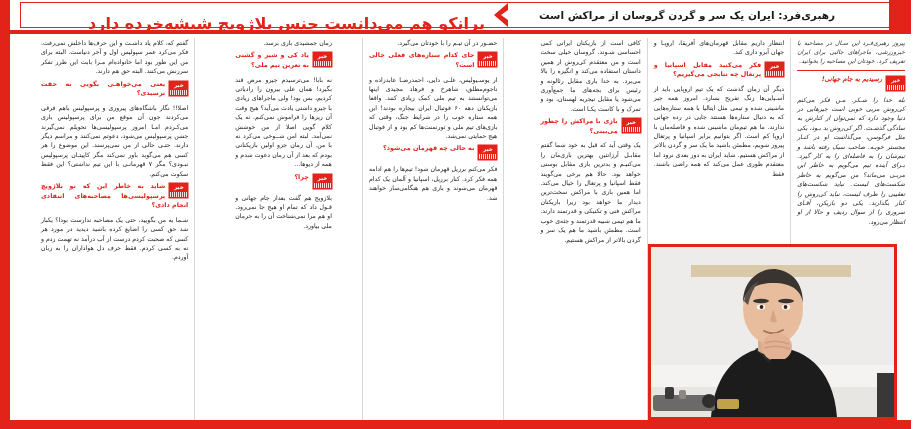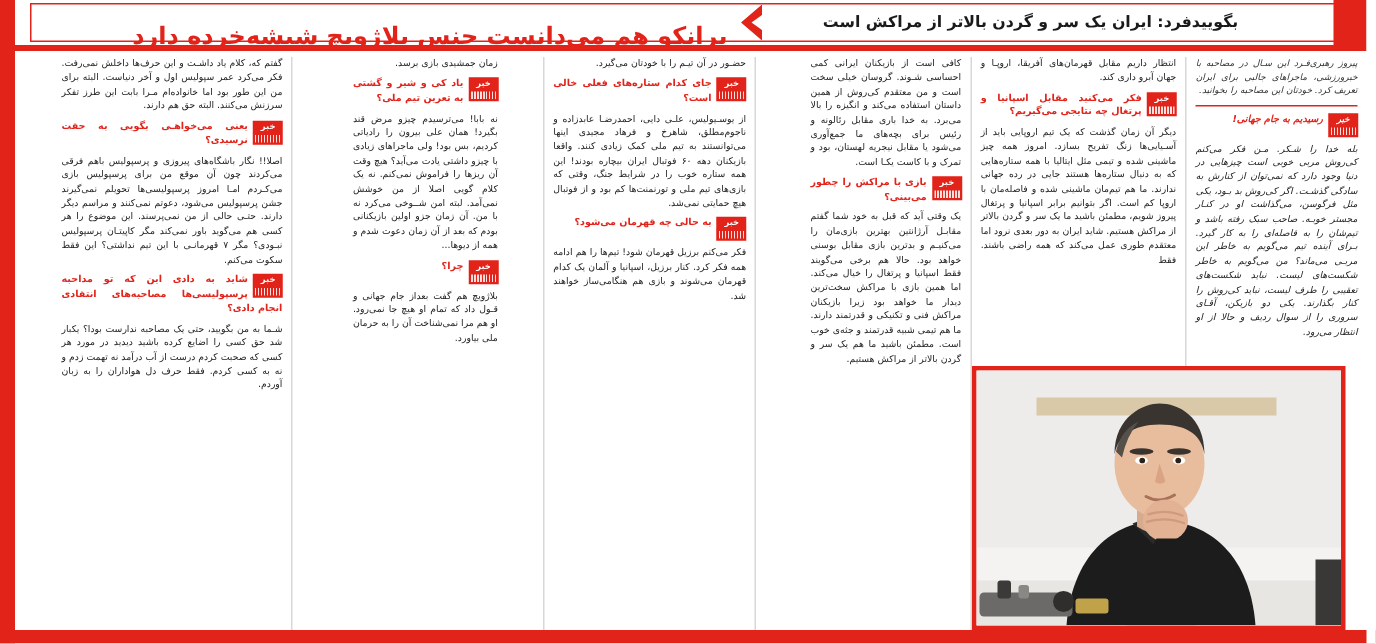--- a/index.html
+++ b/index.html
@@ -141,21 +141,21 @@
     <div class="mast-border"></div>
 
     <div class="headline">برانکو هم می‌دانست جنس بلاژویچ شیشه‌خرده دارد</div>
 
     <div class="chevron">
       <svg viewBox="0 0 26 26" width="26" height="26" aria-hidden="true">
         <path d="M20 1 L6 13 L20 25 L20 18 L13 13 L20 8 Z" fill="#e2231a"></path>
       </svg>
     </div>
 
-    <div class="kicker">بگویید‌فرد: ایران یک سر و گردن بالاتر از مراکش است</div>
+    <div class="kicker">رهبری‌فرد: ایران یک سر و گردن گروسان از مراکش است</div>
 
     <div class="mast-red-block"></div>
   </div>
   <div class="mast-rule"></div>
 
   <div class="cols">
     <div class="col c1">
         <p class="lead-txt">پیروز رهبری‌فـرد این سـال در مصاحبه با خبرورزشی، ماجراهای جالبی برای ایران تعریف کرد. خودتان این مصاحبه را بخوانید.</p>
         <div class="qwrap">
           <span class="qbadge">
@@ -242,21 +242,21 @@
           </span>
           <p class="qtext">یعنی می‌خواهـی بگویی به حقت نرسیدی؟</p>
           <div class="clr"></div>
         </div>
         <p class="body-txt">اصلا!! نگار باشگاه‌های پیروزی و پرسپولیس باهم فرقی می‌کردند چون آن موقع من برای پرسپولیس بازی می‌کـردم امـا امروز پرسپولیسی‌ها تحویلم نمی‌گیرند جشن پرسپولیس می‌شود، دعوتم نمی‌کنند و مراسم دیگر دارند. حتـی حالی از من نمی‌پرسند. این موضوع را هر کسی هم می‌گوید باور نمی‌کند مگر کاپیتـان پرسپولیس نبـودی؟ مگر ۷ قهرمانـی با این تیم نداشتی؟ این فقط سکوت می‌کنم.</p>
         <div class="qwrap">
           <span class="qbadge">
             <span class="bt">خبر</span>
             <span class="bb"></span>
           </span>
-          <p class="qtext">شاید به دادی این که تو مداحبه پرسپولیسی‌ها مصاحبه‌های انتقادی انجام دادی؟</p>
+          <p class="qtext">شاید به خاطر این که تو بلاژویچ پرسپولیسی‌ها مصاحبه‌های انتقادی انجام دادی؟</p>
           <div class="clr"></div>
         </div>
         <p class="body-txt">شـما به من بگویید، حتی یک مصاحبه ندارست بودا؟ یکبار شد حق کسی را اضایع کرده باشید دیدید در مورد هر کسی که صحبت کردم درست از آب درآمد نه تهمت زدم و نه به کسی کردم. فقط حرف دل هواداران را به زبان آوردم.</p>
       </div>
   </div>
 
   <div class="photo-frame">
     <div class="photo">
       <svg viewBox="0 0 243 170" preserveAspectRatio="xMidYMid slice" aria-hidden="true">
         <rect x="0" y="0" width="243" height="170" fill="#f4f3f1"></rect>

